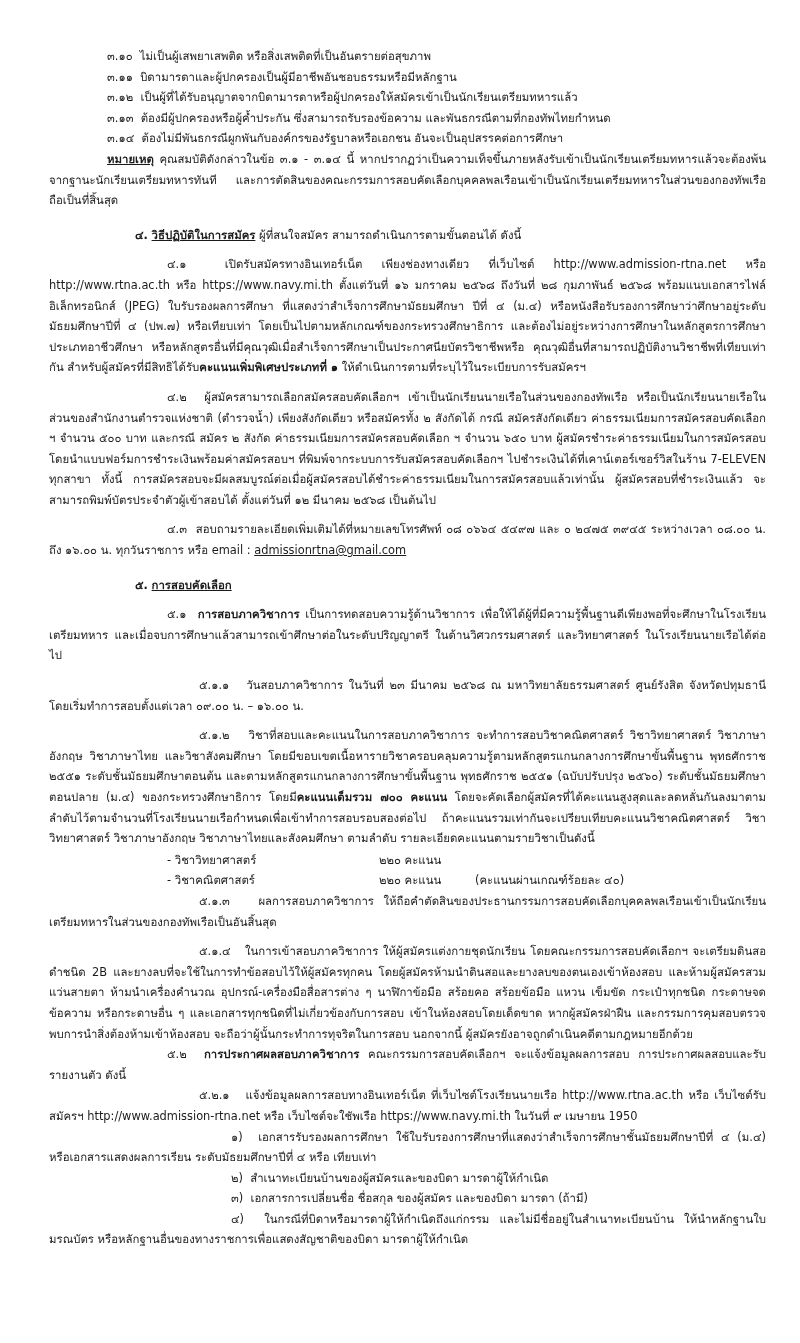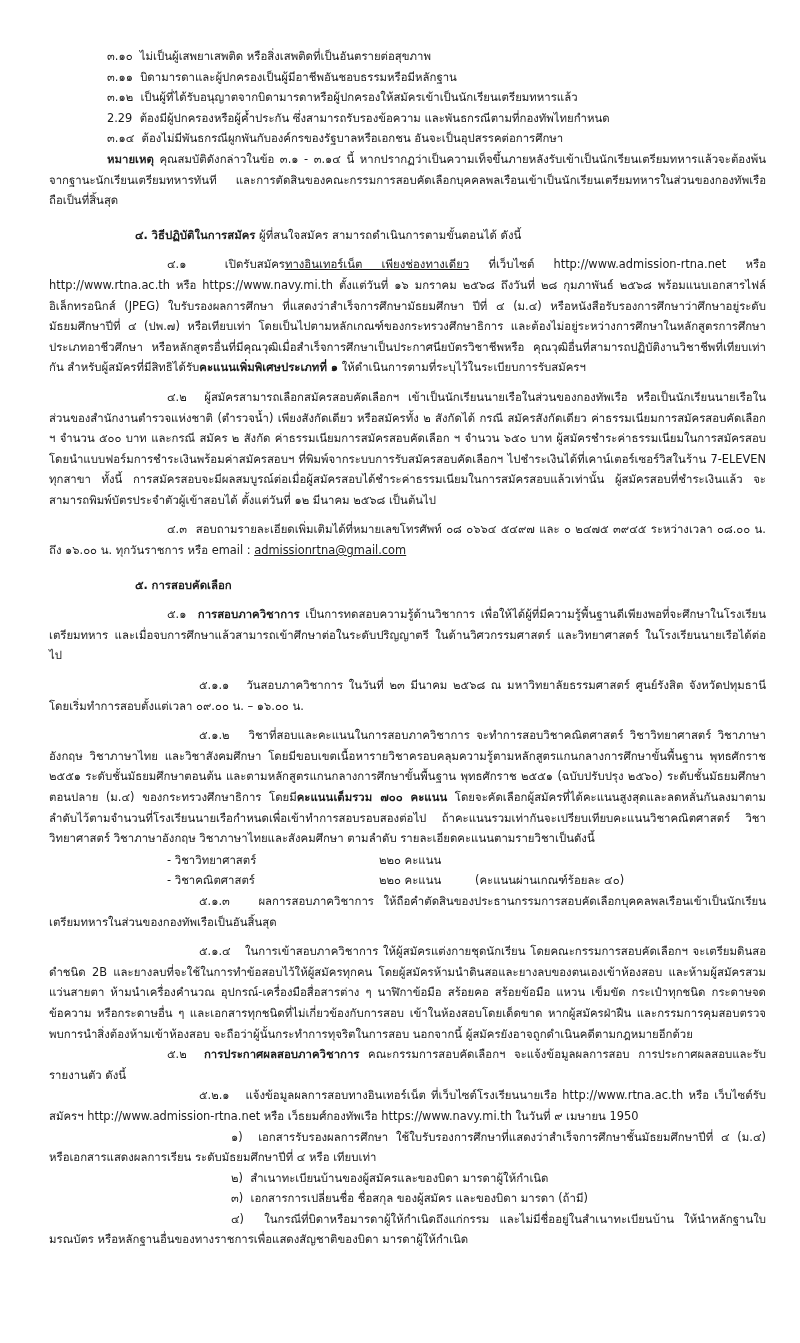--- a/index.html
+++ b/index.html
@@ -28,23 +28,23 @@
     margin: 0;
     text-align: justify;
     text-justify: inter-word;
   }
   .blk { margin: 0; }
   .fi-2 { text-indent: 86px; }
   .fi-3 { text-indent: 118px; }
   .fi-4 { text-indent: 150px; }
   .fi-5 { text-indent: 182px; }
   .fi-1 { text-indent: 58px; }
-  .u { text-decoration: underline; }
+  .u { }
   .b { font-weight: bold; }
-  .bu { font-weight: bold; }
+  .bu { font-weight: bold; text-decoration: underline; }
   .gap-sm { height: 9px; }
   .gap-md { height: 14px; }
   .link { text-decoration: underline; }
 
   
   .score-table {
     margin-left: 118px;
     border-collapse: collapse;
     margin-top: 1px;
   }
@@ -60,21 +60,21 @@
 </style>
 </head>
 <body>
 
 <div class="page">
 
   <div>
     <p class="blk fi-1 hang"><span>๓.๑๐</span>&nbsp;&nbsp;<span>ไม่เป็นผู้เสพยาเสพติด หรือสิ่งเสพติดที่เป็นอันตรายต่อสุขภาพ</span></p>
     <p class="blk fi-1 hang"><span>๓.๑๑</span>&nbsp;&nbsp;<span>บิดามารดาและผู้ปกครองเป็นผู้มีอาชีพอันชอบธรรมหรือมีหลักฐาน</span></p>
     <p class="blk fi-1 hang"><span>๓.๑๒</span>&nbsp;&nbsp;<span>เป็นผู้ที่ได้รับอนุญาตจากบิดามารดาหรือผู้ปกครองให้สมัครเข้าเป็นนักเรียนเตรียมทหารแล้ว</span></p>
-    <p class="blk fi-1 hang"><span>2.29</span>&nbsp;&nbsp;<span>ต้องมีผู้ปกครองหรือผู้ค้ำประกัน ซึ่งสามารถรับรองข้อความ และพันธกรณีตามที่กองทัพไทยกำหนด</span></p>
+    <p class="blk fi-1 hang"><span>๓.๑๓</span>&nbsp;&nbsp;<span>ต้องมีผู้ปกครองหรือผู้ค้ำประกัน ซึ่งสามารถรับรองข้อความ และพันธกรณีตามที่กองทัพไทยกำหนด</span></p>
     <p class="blk fi-1 hang"><span>๓.๑๔</span>&nbsp;&nbsp;<span>ต้องไม่มีพันธกรณีผูกพันกับองค์กรของรัฐบาลหรือเอกชน อันจะเป็นอุปสรรคต่อการศึกษา</span></p>
   </div>
 
   <p class="blk fi-1"><span class="bu">หมายเหตุ</span><span> คุณสมบัติดังกล่าวในข้อ ๓.๑ - ๓.๑๔ นี้ หากปรากฏว่าเป็นความเท็จขึ้นภายหลังรับเข้าเป็นนักเรียนเตรียมทหารแล้วจะต้องพ้นจากฐานะนักเรียนเตรียมทหารทันที และการตัดสินของคณะกรรมการสอบคัดเลือกบุคคลพลเรือนเข้าเป็นนักเรียนเตรียมทหารในส่วนของกองทัพเรือ ถือเป็นที่สิ้นสุด</span></p>
 
   <div class="gap-md"></div>
 
   <p class="blk fi-2"><span class="b">๔.</span>&nbsp;<span class="bu">วิธีปฏิบัติในการสมัคร</span><span> ผู้ที่สนใจสมัคร สามารถดำเนินการตามขั้นตอนได้ ดังนี้</span></p>
 
   <div class="gap-sm"></div>
@@ -121,21 +121,21 @@
   </table>
 
   <p class="blk fi-4"><span>๕.๑.๓</span>&nbsp;&nbsp;&nbsp;<span>ผลการสอบภาควิชาการ ให้ถือคำตัดสินของประธานกรรมการสอบคัดเลือกบุคคลพลเรือนเข้าเป็นนักเรียนเตรียมทหารในส่วนของกองทัพเรือเป็นอันสิ้นสุด</span></p>
 
   <div class="gap-sm"></div>
 
   <p class="blk fi-4"><span>๕.๑.๔</span>&nbsp;&nbsp;&nbsp;<span>ในการเข้าสอบภาควิชาการ ให้ผู้สมัครแต่งกายชุดนักเรียน โดยคณะกรรมการสอบคัดเลือกฯ จะเตรียมดินสอดำชนิด 2B และยางลบที่จะใช้ในการทำข้อสอบไว้ให้ผู้สมัครทุกคน โดยผู้สมัครห้ามนำดินสอและยางลบของตนเองเข้าห้องสอบ และห้ามผู้สมัครสวมแว่นสายตา ห้ามนำเครื่องคำนวณ อุปกรณ์-เครื่องมือสื่อสารต่าง ๆ นาฬิกาข้อมือ สร้อยคอ สร้อยข้อมือ แหวน เข็มขัด กระเป๋าทุกชนิด กระดาษจดข้อความ หรือกระดาษอื่น ๆ และเอกสารทุกชนิดที่ไม่เกี่ยวข้องกับการสอบ เข้าในห้องสอบโดยเด็ดขาด หากผู้สมัครฝ่าฝืน และกรรมการคุมสอบตรวจพบการนำสิ่งต้องห้ามเข้าห้องสอบ จะถือว่าผู้นั้นกระทำการทุจริตในการสอบ นอกจากนี้ ผู้สมัครยังอาจถูกดำเนินคดีตามกฎหมายอีกด้วย</span></p>
 
   <p class="blk fi-3"><span>๕.๒</span>&nbsp;&nbsp;<span class="b">การประกาศผลสอบภาควิชาการ</span><span> คณะกรรมการสอบคัดเลือกฯ จะแจ้งข้อมูลผลการสอบ การประกาศผลสอบและรับรายงานตัว ดังนี้</span></p>
 
-  <p class="blk fi-4"><span>๕.๒.๑</span>&nbsp;&nbsp;&nbsp;<span>แจ้งข้อมูลผลการสอบทางอินเทอร์เน็ต ที่เว็บไซต์โรงเรียนนายเรือ </span><span>http://www.rtna.ac.th</span><span> หรือ เว็บไซต์รับสมัครฯ </span><span>http://www.admission-rtna.net</span><span> หรือ เว็ธยมศ์กองทัพเรือ </span><span>https://www.navy.mi.th</span><span> ในวันที่ ๙ เมษายน 1950</span></p>
+  <p class="blk fi-4"><span>๕.๒.๑</span>&nbsp;&nbsp;&nbsp;<span>แจ้งข้อมูลผลการสอบทางอินเทอร์เน็ต ที่เว็บไซต์โรงเรียนนายเรือ </span><span>http://www.rtna.ac.th</span><span> หรือ เว็บไซต์รับสมัครฯ </span><span>http://www.admission-rtna.net</span><span> หรือ เว็บไซต์จะใชัพเรือ </span><span>https://www.navy.mi.th</span><span> ในวันที่ ๙ เมษายน 1950</span></p>
 
 
 
   <div>
     <p class="blk fi-5"><span>๑)</span>&nbsp;&nbsp;<span>เอกสารรับรองผลการศึกษา ใช้ใบรับรองการศึกษาที่แสดงว่าสำเร็จการศึกษาชั้นมัธยมศึกษาปีที่ ๔ (ม.๔) หรือเอกสารแสดงผลการเรียน ระดับมัธยมศึกษาปีที่ ๔ หรือ เทียบเท่า</span></p>
     <p class="blk fi-5"><span>๒)</span>&nbsp;&nbsp;<span>สำเนาทะเบียนบ้านของผู้สมัครและของบิดา มารดาผู้ให้กำเนิด</span></p>
     <p class="blk fi-5"><span>๓)</span>&nbsp;&nbsp;<span>เอกสารการเปลี่ยนชื่อ ชื่อสกุล ของผู้สมัคร และของบิดา มารดา (ถ้ามี)</span></p>
     <p class="blk fi-5"><span>๔)</span>&nbsp;&nbsp;<span>ในกรณีที่บิดาหรือมารดาผู้ให้กำเนิดถึงแก่กรรม และไม่มีชื่ออยู่ในสำเนาทะเบียนบ้าน ให้นำหลักฐานใบมรณบัตร หรือหลักฐานอื่นของทางราชการเพื่อแสดงสัญชาติของบิดา มารดาผู้ให้กำเนิด</span></p>
 
   </div>

